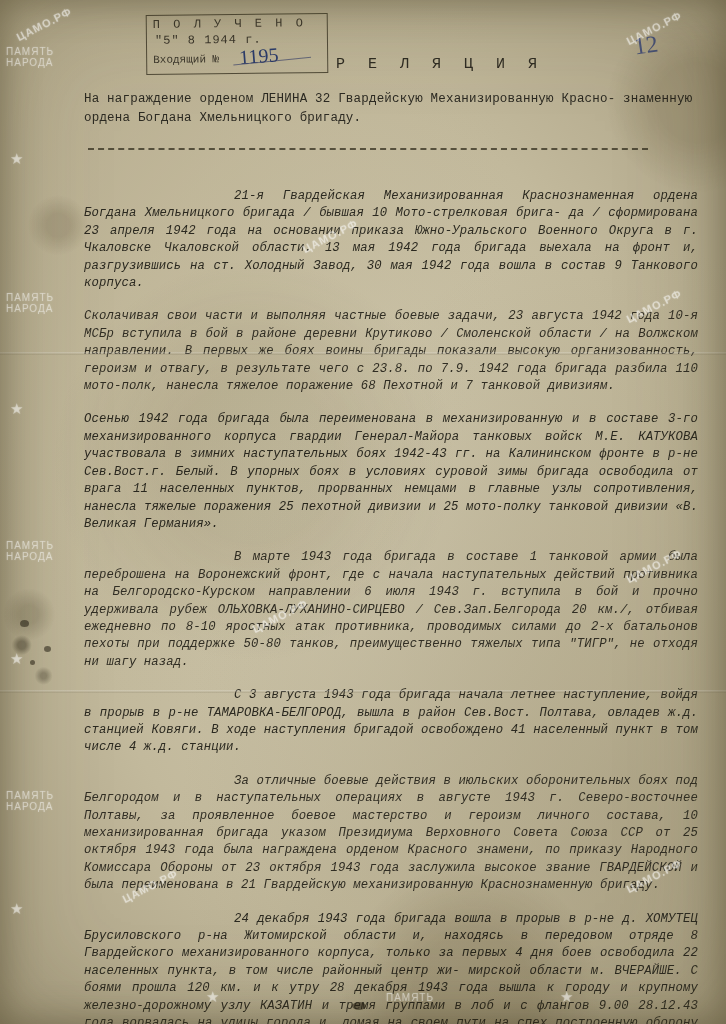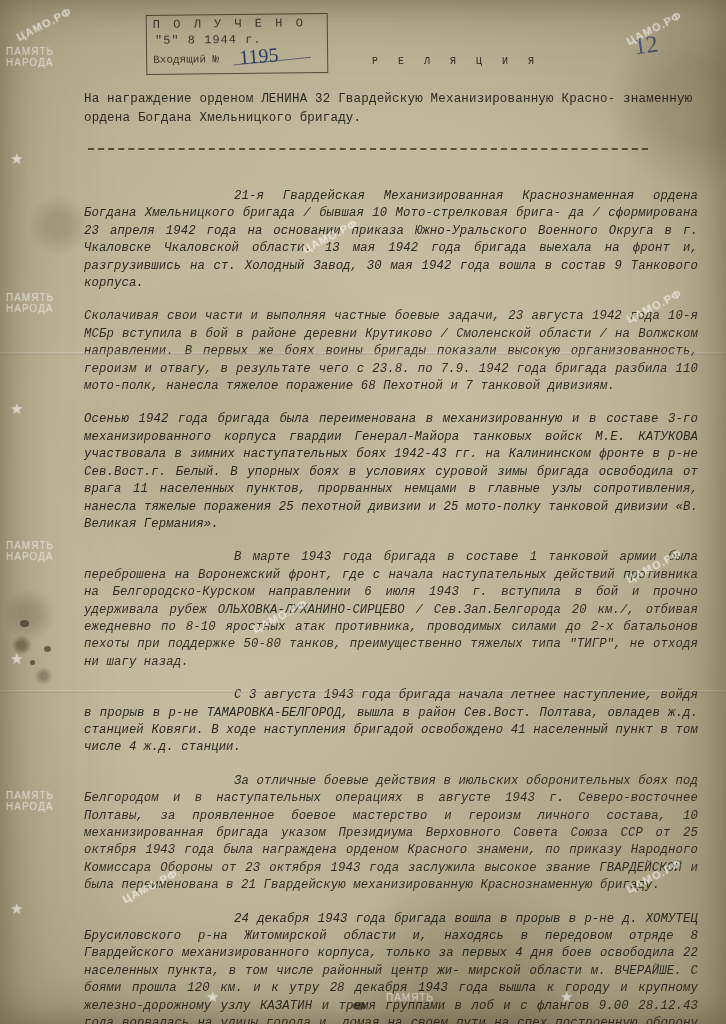--- a/index.html
+++ b/index.html
@@ -125,24 +125,23 @@
     font-family: "Liberation Serif", serif;
     font-size: 24px;
     color: #30407a;
     transform: rotate(-8deg);
     opacity: .8;
   }
   #title {
     position: absolute;
     left: 336px;
     top: 56px;
-    font-size: 10px;
+    font-size: 15px;
     letter-spacing: 7px;
     color: #2e2b22;
-    margin-left: 36px;
   }
   #subtitle {
     position: absolute;
     left: 84px;
     top: 90px;
     width: 620px;
     font-size: 12.5px;
     line-height: 19px;
     letter-spacing: 0.2px;
   }

